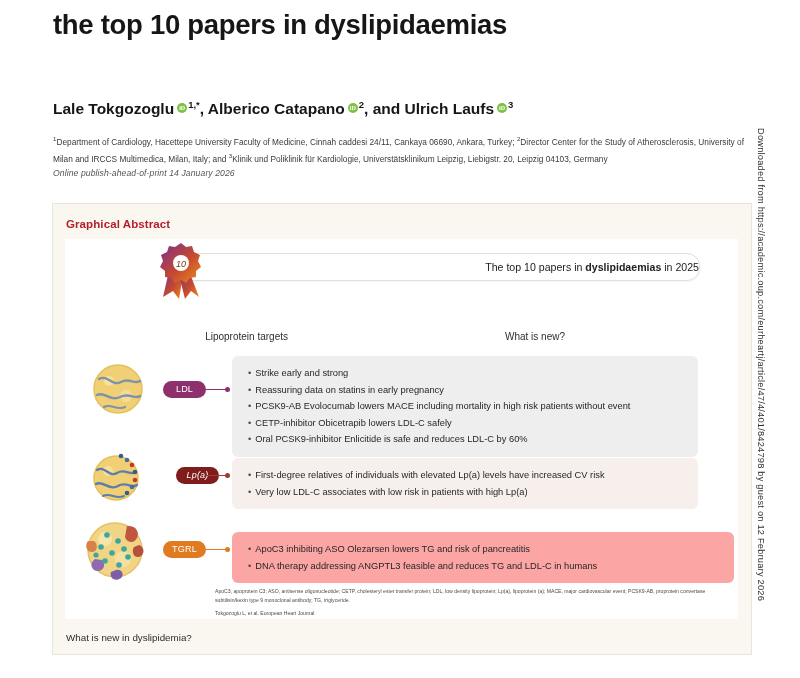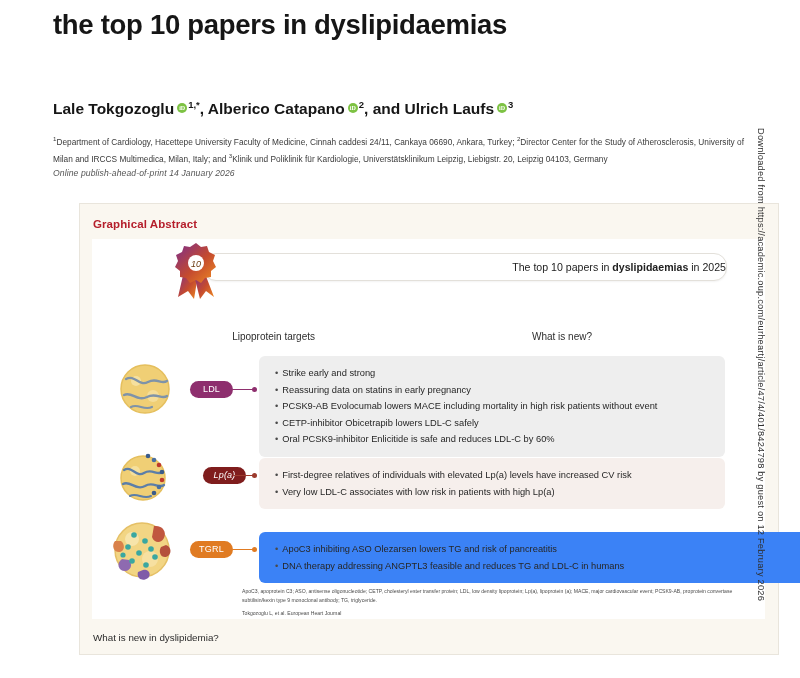--- a/index.html
+++ b/index.html
@@ -99,21 +99,20 @@
 
   
   .ga-card {
     position: absolute;
     left: 52px;
     top: 203px;
     width: 698px;
     height: 450px;
     background: #faf7f0;
     border: 1px solid #e9e5dc;
-    margin-left: 27px;
   }
   .ga-heading {
     position: absolute;
     left: 13px;
     top: 14px;
     font-size: 11.5px;
     font-weight: bold;
     color: #b51e2b;
     letter-spacing: 0.1px;
   }
@@ -155,21 +154,21 @@
     text-align: right;
     font-size: 10.6px;
     color: #222222;
     padding-left: 36px;
     box-sizing: border-box;
     font-family: "Liberation Sans", sans-serif;
   }
   .banner-text b { font-weight: bold; }
   .medal {
     position: absolute;
-    left: 78px;
+    left: 90px;
     top: 2px;
     width: 54px;
     height: 60px;
     font-style: italic;
   }
 
   
   .col-head-left {
     position: absolute;
     left: 43px;
@@ -391,21 +390,21 @@
             <circle cx="41" cy="30" r="2.8" fill="#3aa7a0"></circle>
             <circle cx="22" cy="42" r="2.8" fill="#3aa7a0"></circle>
             <circle cx="36" cy="46" r="2.8" fill="#3aa7a0"></circle>
             <circle cx="45" cy="38" r="2.8" fill="#3aa7a0"></circle>
             <circle cx="13" cy="36" r="2.6" fill="#3aa7a0"></circle>
           </svg>
         </div>
         <div class="pill" style="left:98px; top:302px; background:#e07b22;text-align:center;">TGRL</div>
         <div class="connector" style="left:141px; top:310px; width:22px; background:#e07b22;"></div>
         <div class="dot" style="left:160px; top:308px; background:#e07b22;"></div>
-        <div class="bullets" style="left:167px; top:293px; width:546px; background:#3b82f6;">
+        <div class="bullets" style="left:167px; top:293px; width:502px; background:#fca5a5;">
           <div>ApoC3 inhibiting ASO Olezarsen lowers TG and risk of pancreatitis</div>
           <div>DNA therapy addressing ANGPTL3 feasible and reduces TG and LDL-C in humans</div>
         </div>
       </div>
 
       <div class="abbrev">ApoC3, apoprotein C3; ASO, antisense oligonucleotide; CETP, cholesteryl ester transfer protein; LDL, low density lipoprotein; Lp(a), lipoprotein (a); MACE, major cardiovascular event; PCSK9-AB, proprotein convertase subtilisin/kexin type 9 monoclonal antibody; TG, triglyceride.</div>
       <div class="cite">Tokgozoglu L, et al. European Heart Journal</div>
 
     </div>
 

